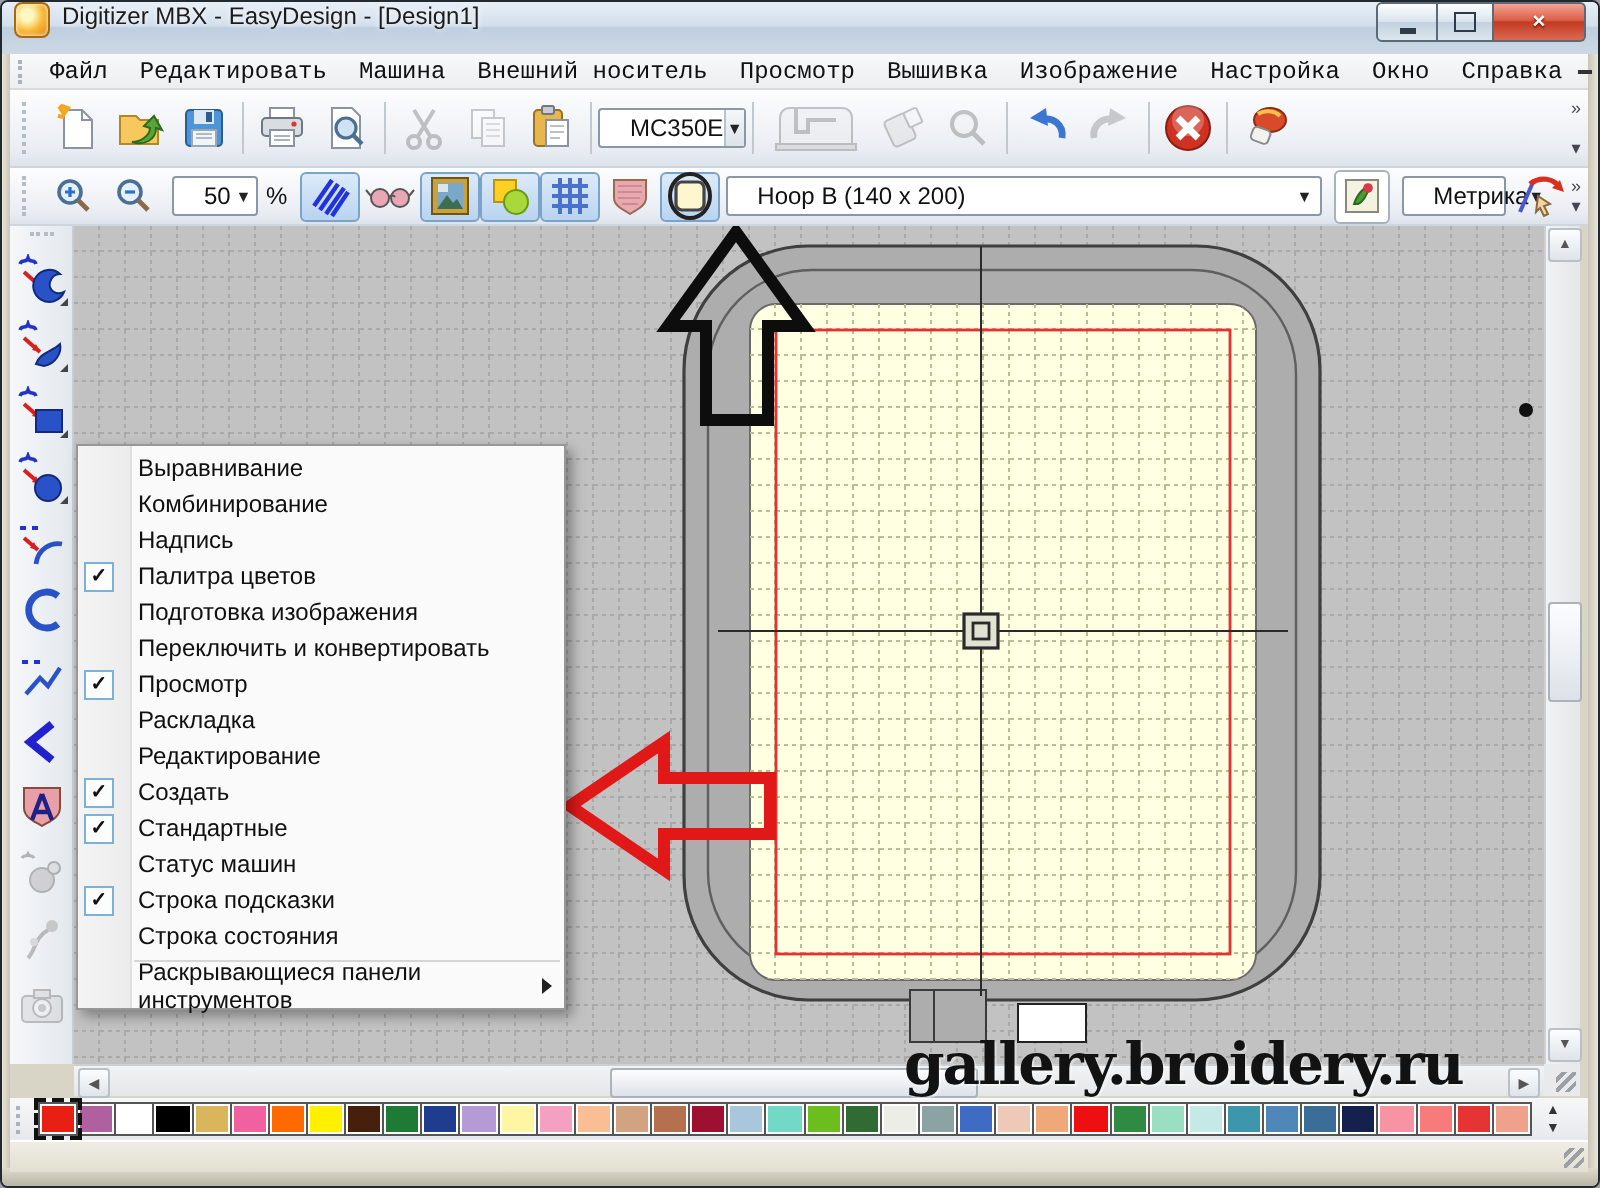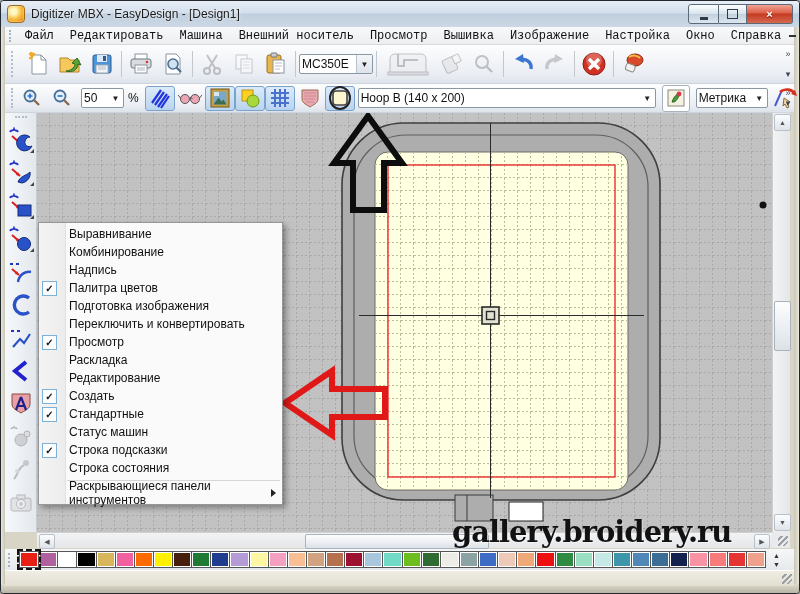--- a/index.html
+++ b/index.html
@@ -7,21 +7,21 @@
        background:#9aa0a6;overflow:hidden;}
   .abs{position:absolute;}
   
   .window{position:absolute;inset:0;background:#d8d4c6;border:1px solid #23282e;border-radius:4px;}
   .frame-left{left:1px;top:26px;width:4px;bottom:9px;background:linear-gradient(90deg,#e9e6da,#c9c5b6);}
   .frame-right{right:1px;top:26px;width:5px;bottom:9px;background:linear-gradient(270deg,#e9e6da,#c9c5b6);}
   .frame-bottom{left:1px;right:1px;bottom:1px;height:9px;background:linear-gradient(#dedacc,#b9b5a6);border-radius:0 0 3px 3px;}
   
   .titlebar{left:1px;top:1px;right:1px;height:26px;border-radius:3px 3px 0 0;
     background:linear-gradient(#e8eef6 0%,#d3dfec 45%,#bfcfdf 50%,#ccd8e4 100%);
-    display:flex;align-items:center;gap:6px;padding:0 6px;box-sizing:border-box;}
+    display:flex;gap:6px;padding:0 6px;box-sizing:border-box;}
   .app-icon{width:16px;height:16px;border-radius:4px;flex:0 0 16px;
     background:radial-gradient(circle at 35% 35%,#fff8c0 0 20%,#f7b733 55%,#d98019 100%);
     border:1px solid #a86a10;box-shadow:inset 0 0 2px #fff;}
   .title-text{font-size:12px;color:#1c1c1c;text-shadow:0 0 3px #fff;white-space:nowrap;}
   .winbtns{margin-left:auto;display:flex;}
   .winbtn{height:18px;border:1px solid #5a6a78;border-radius:0;display:flex;align-items:center;justify-content:center;
     background:linear-gradient(#fdfeff,#d8e2ec 50%,#c2d0de 50%,#dce6ee);color:#2b3b4b;font-size:11px;line-height:1;}
   .winbtn.min{width:29px;border-radius:3px 0 0 3px;}
   .winbtn.max{width:27px;border-left:none;}
   .winbtn.close{width:45px;border-left:none;border-radius:0 3px 3px 0;
@@ -43,21 +43,21 @@
     display:flex;align-items:center;box-sizing:border-box;border-bottom:1px solid #cfd5dc;}
   .tb1{top:45px;height:39px;padding-left:4px;}
   .tb2{top:84px;height:29px;padding-left:4px;}
   .toolbar .handle{width:5px;height:70%;border-left:2px dotted #b4bcc6;margin:0 4px 0 2px;}
   .tbtn{width:32px;height:32px;border-radius:3px;display:flex;align-items:center;justify-content:center;flex:0 0 auto;}
   .tb2 .tbtn{width:30px;height:25px;}
   .tbtn.disabled{opacity:.45;filter:grayscale(.8);}
   .tbtn.pressed{background:linear-gradient(#dcebfa,#b9d4ef);border:1px solid #7ba2c9;box-sizing:border-box;}
   .sep{width:1px;height:26px;background:#c2c8d0;margin:0 3px;flex:0 0 1px;}
   .combo{height:20px;background:#fff;border:1px solid #8a97a5;border-radius:2px;display:flex;align-items:center;
-    font-size:12px;color:#111;padding-left:2px;box-sizing:border-box;flex:0 0 auto;}
+    font-size:12px;color:#111;padding-left:15px;box-sizing:border-box;flex:0 0 auto;}
   .combo .arrow{margin-left:auto;width:15px;height:100%;display:flex;align-items:center;justify-content:center;
     background:linear-gradient(#f4f6f8,#dde3ea);border-left:1px solid #b8c2cc;font-size:8px;color:#222;}
   .pct{font-size:12px;color:#111;margin:0 6px 0 4px;}
   .overflow{position:absolute;right:0;top:2px;bottom:2px;width:12px;display:flex;flex-direction:column;align-items:center;
     justify-content:space-between;color:#445;font-size:9px;padding:2px 0;box-sizing:border-box;}
   
   .lefttools{left:5px;top:113px;width:32px;height:419px;background:linear-gradient(90deg,#f6f8fa,#e3e8ee);
     border-right:1px solid #c8cdd4;box-sizing:border-box;display:flex;flex-direction:column;align-items:center;padding-top:3px;}
   .lefttools .handle{width:12px;height:4px;border-top:2px dotted #b4bcc6;margin-bottom:3px;}
   .ltbtn{width:28px;height:29px;border-radius:3px;display:flex;align-items:center;justify-content:center;
@@ -337,21 +337,21 @@
     <span>Hoop B (140 x 200)</span>
     <span class="arrow" style="background:none;border:none;">▼</span>
   </div>
   <div class="tbtn" style="border:1px solid #a8b2bc;background:#fff;margin-left:6px;width:26px;">
     <svg class="icon" width="20" height="20" viewBox="0 0 20 20">
         <rect x="2" y="2" width="16" height="16" fill="#f6f2e2" stroke="#8a8a7a"></rect>
         <path d="M6 14c2-6 6-9 8-9-1 3-3 8-6 9z" fill="#4a9a3a" stroke="#2a6a1a"></path>
         <circle cx="13" cy="6" r="2.4" fill="#d8384a"></circle>
       </svg>
   </div>
-  <div class="combo" style="width:72px;margin-left:6px;">
+  <div class="combo" style="width:52px;margin-left:6px;">
     <span>Метрика</span>
     <span class="arrow" style="background:none;border:none;">▼</span>
   </div>
   <div class="tbtn" style="margin-left:2px;">
     <svg class="icon" width="26" height="24" viewBox="0 0 26 24">
         <path d="M3 20L10 4" stroke="#4a5acc" stroke-width="2"></path>
         <path d="M8 6c5-4 12-3 15 2" fill="none" stroke="#d83020" stroke-width="2.6"></path>
         <path d="M23 4l2 6-6-2z" fill="#d83020"></path>
         <path d="M12 12l6 4-3 1 2 4-2 1-2-4-2 2z" fill="#f2d4a8" stroke="#8a6a3a"></path>
       </svg>

